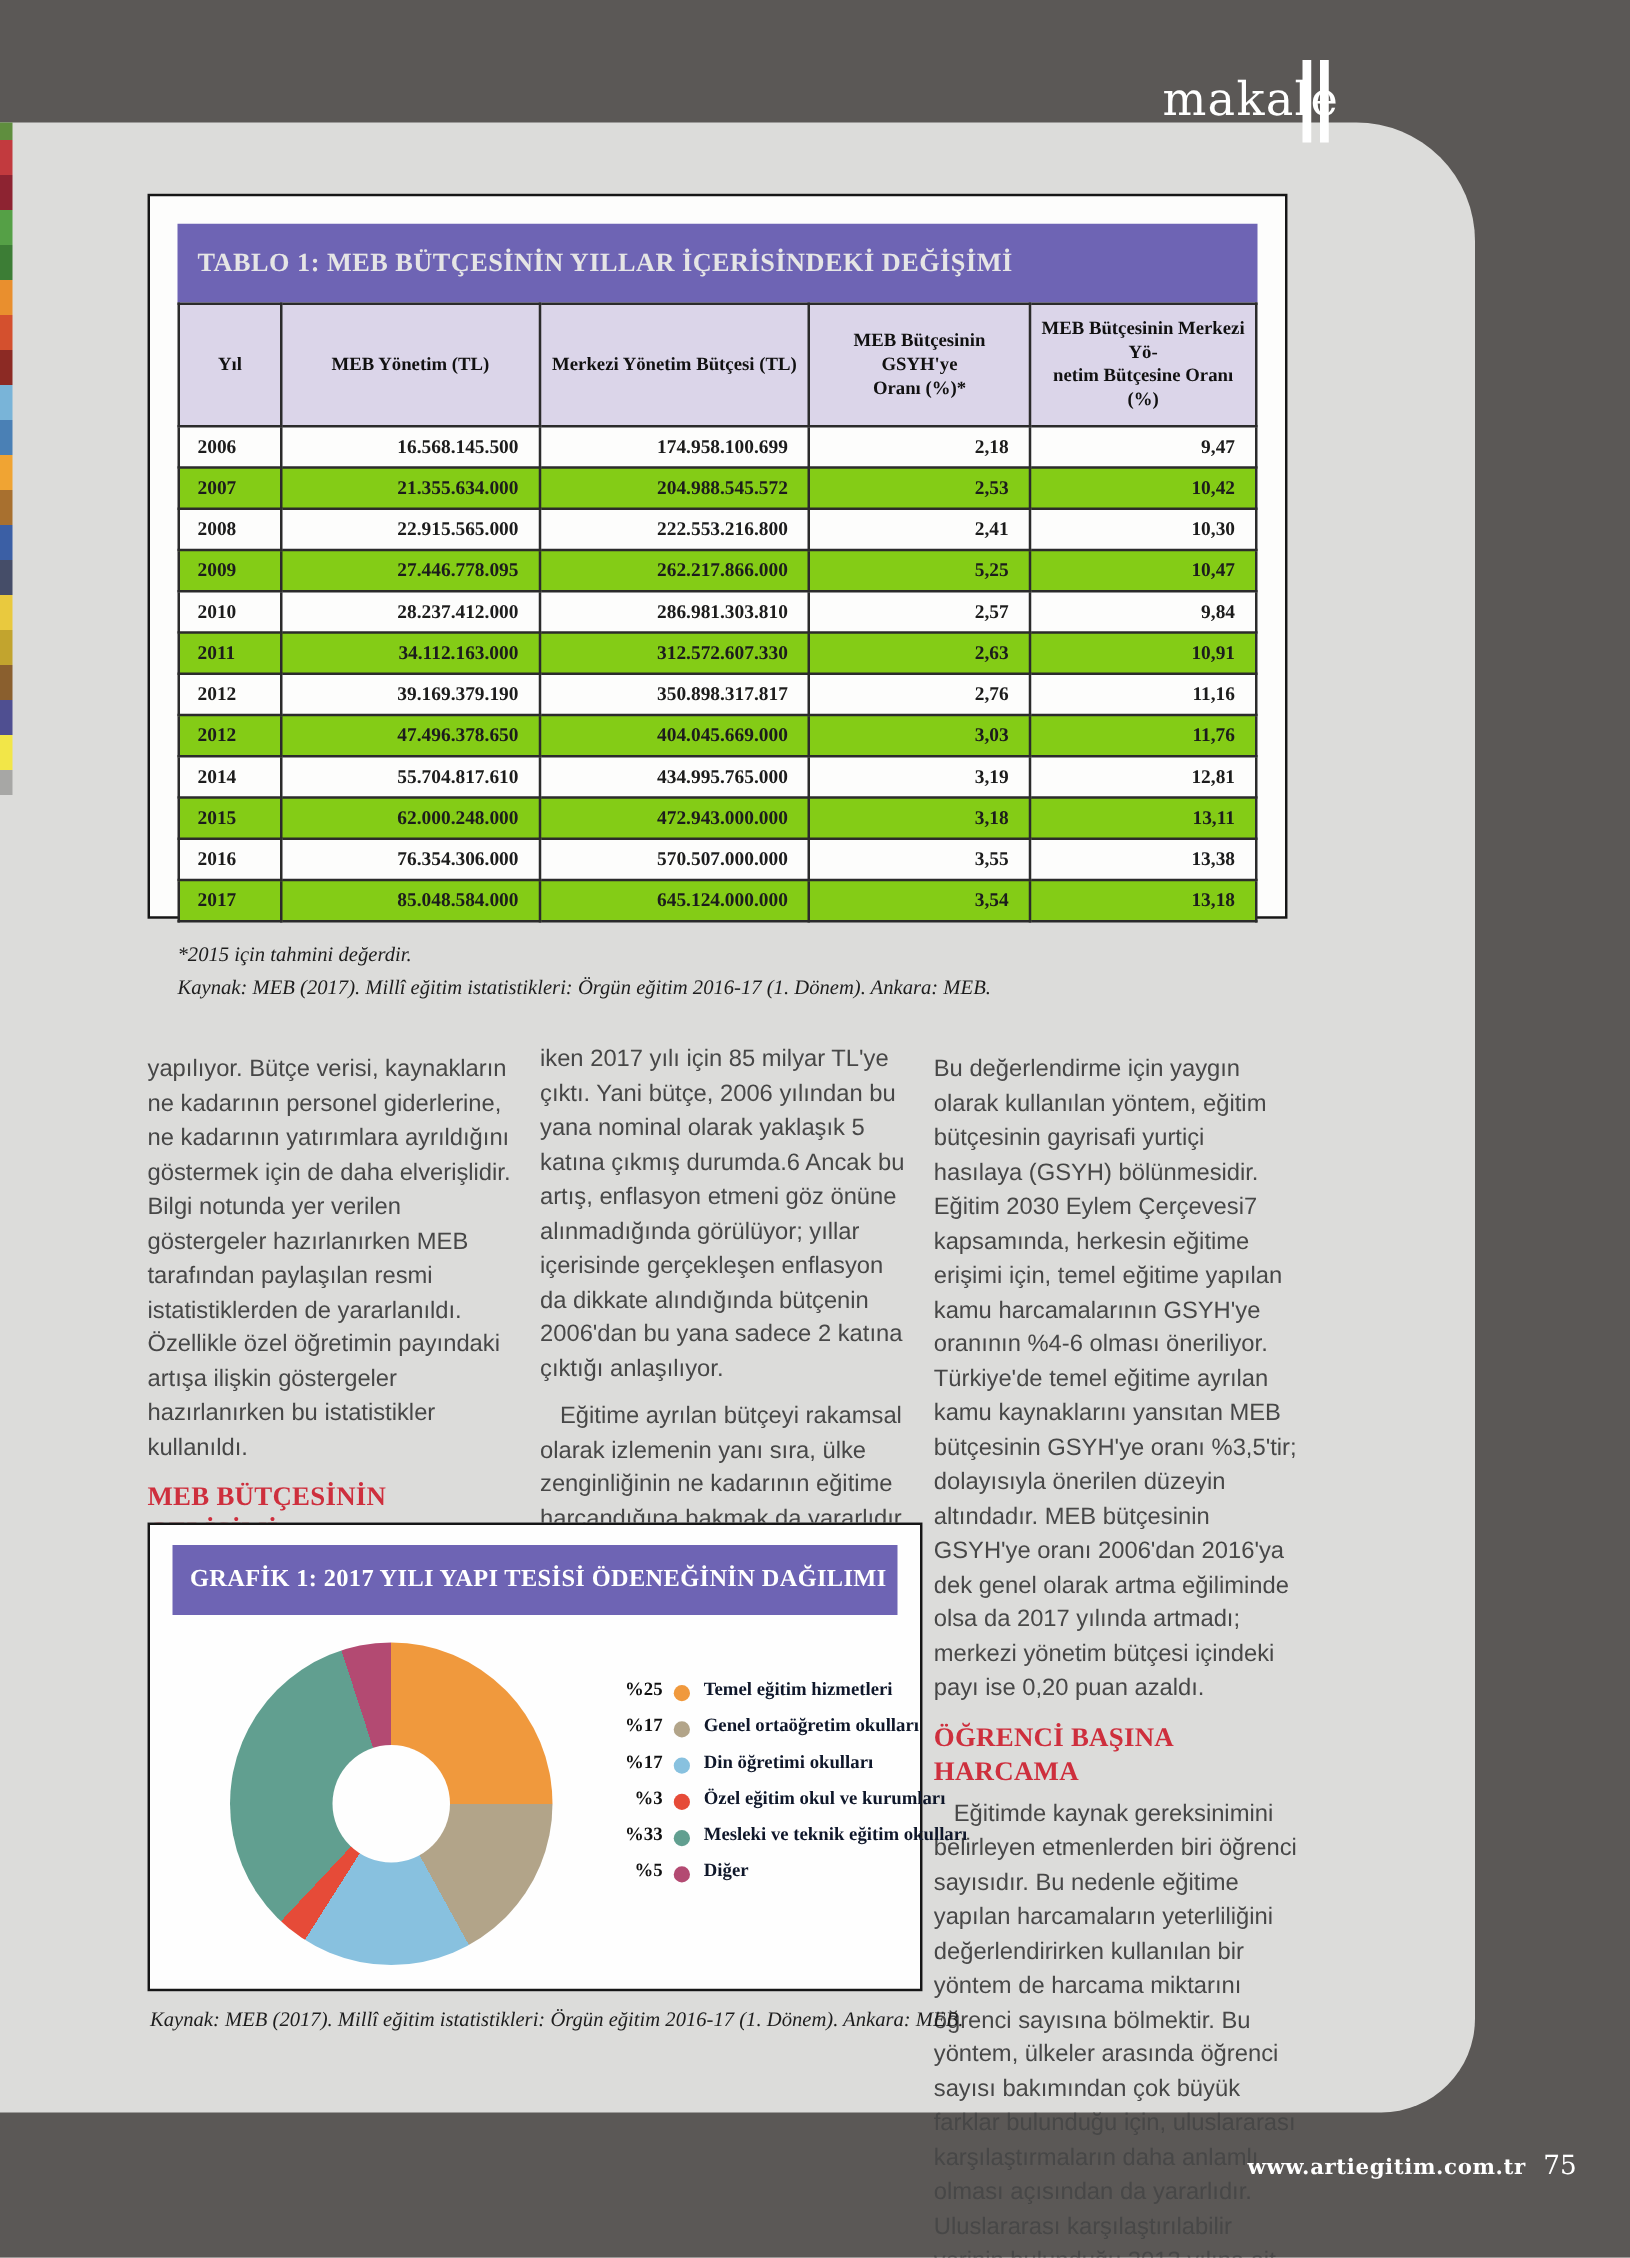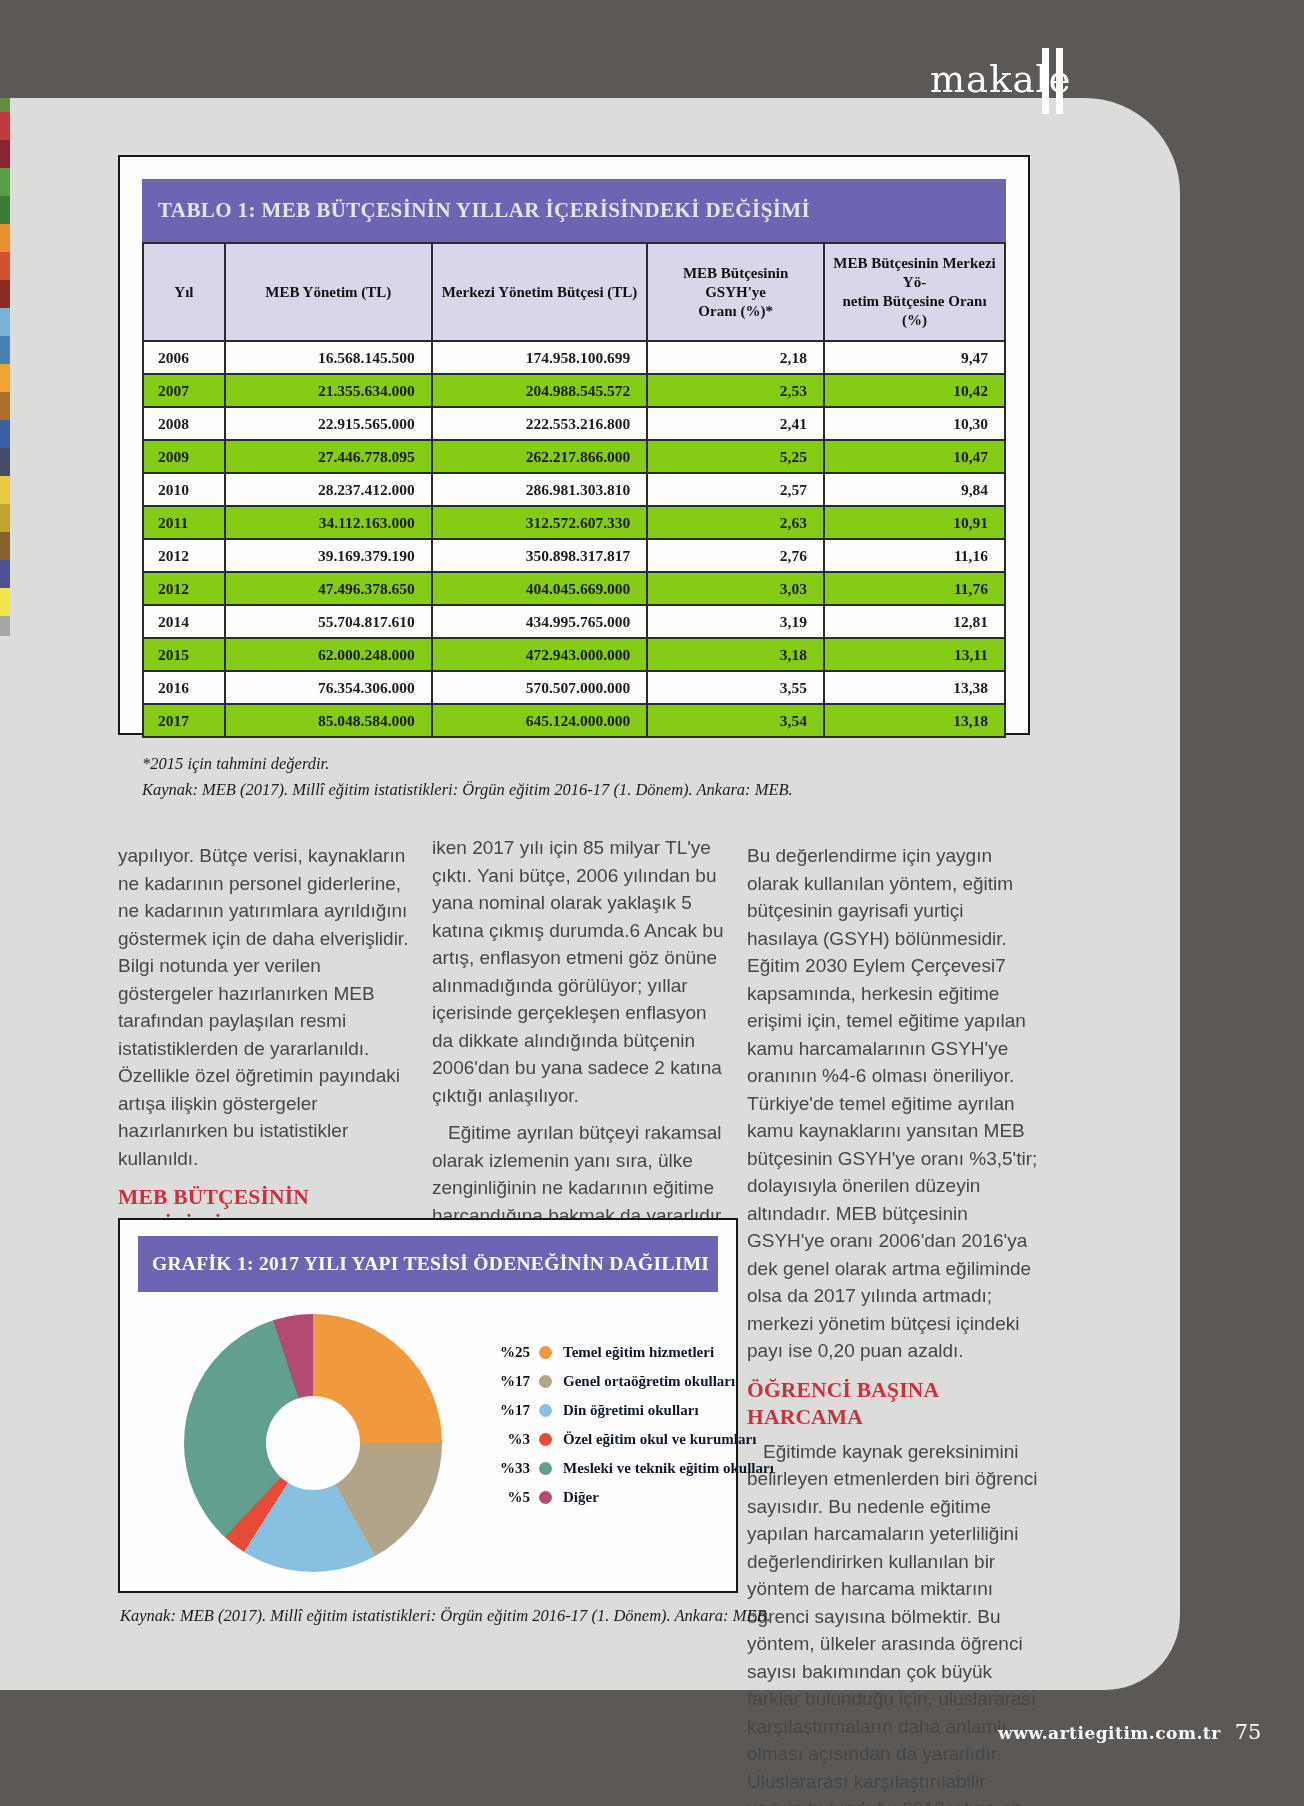--- a/index.html
+++ b/index.html
@@ -75,21 +75,21 @@
   }
   .chart-body{position:relative;height:268px;}
   .pie{
     position:absolute;left:46px;top:22px;width:258px;height:258px;border-radius:50%;
   }
   .pie-hole{
     position:absolute;left:50%;top:50%;width:94px;height:94px;margin:-47px 0 0 -47px;
     background:#fefefe;border-radius:50%;
   }
   .legend{position:absolute;left:356px;top:52px;font-family:"Liberation Serif",serif;}
-  .legend-row{display:flex;align-items:center;margin-bottom:12px;}
+  .legend-row{display:flex;align-items:flex-end;margin-bottom:12px;}
   .legend-val{width:36px;text-align:right;font-weight:bold;font-size:15px;color:#111;}
   .legend-dot{width:13px;height:13px;border-radius:50%;margin:0 11px 0 9px;flex:none;}
   .legend-label{font-weight:bold;font-size:15px;color:#0f172a;white-space:nowrap;}
   .chart-caption{
     position:absolute;left:120px;top:1606px;font-family:"Liberation Serif",serif;
     font-style:italic;font-size:16.5px;color:#1d1d1d;
   }
   
   .footer{position:absolute;top:1720px;left:998px;display:flex;align-items:baseline;color:#fff;
     font-family:"DejaVu Serif",serif;}

